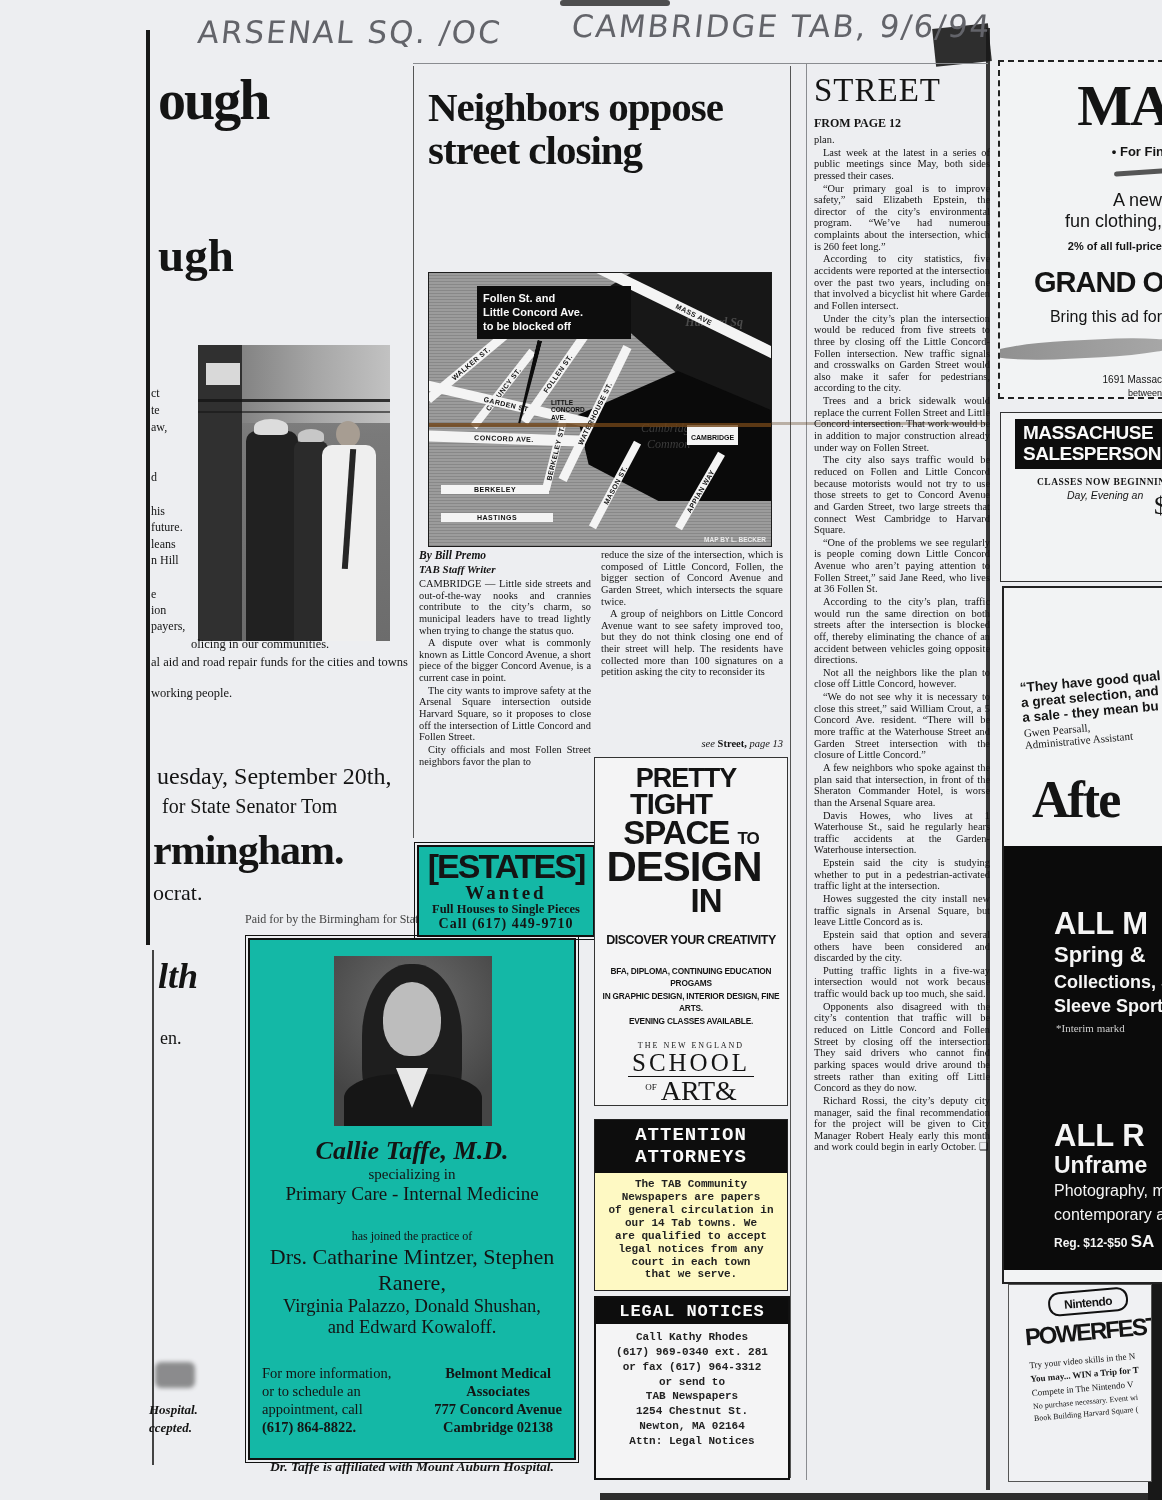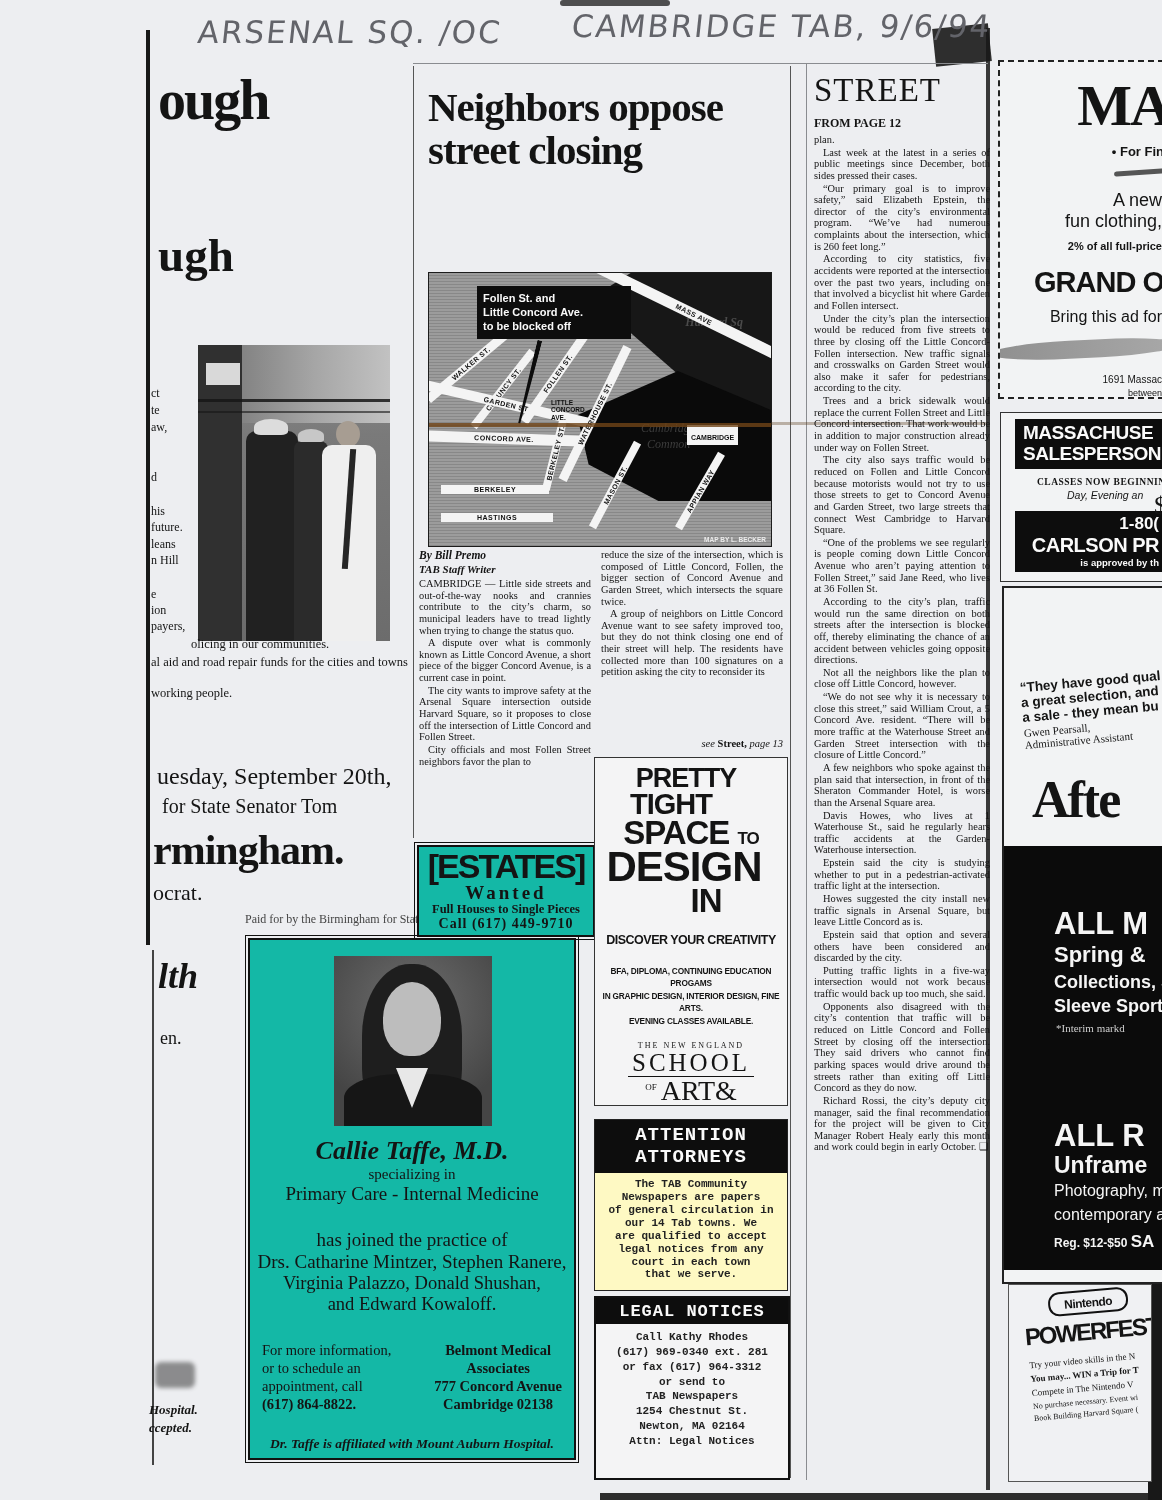--- a/index.html
+++ b/index.html
@@ -264,22 +264,22 @@
 <div class="abs dblbox" style="left:248px;top:938px;width:324px;height:518px;">
   <div class="abs" style="left:84px;top:16px;width:158px;height:170px;background:radial-gradient(circle at 50% 30%,#6e6e6e,#454545 75%);overflow:hidden;">
     <div class="abs" style="left:28px;top:8px;width:100px;height:150px;background:#1e1e1e;border-radius:48% 48% 30% 30%;"></div>
     <div class="abs" style="left:49px;top:26px;width:58px;height:74px;background:#bdbdbd;border-radius:50% 50% 45% 45%;"></div>
     <div class="abs" style="left:10px;top:118px;width:138px;height:60px;background:#161616;border-radius:40% 40% 0 0;"></div>
     <div class="abs" style="left:62px;top:112px;width:32px;height:40px;background:#e8e8e8;clip-path:polygon(0 0,100% 0,50% 100%);"></div>
   </div>
   <div class="c serif b i" style="margin-top:196px;font-size:26px;">Callie Taffe, M.D.</div>
   <div class="c serif" style="font-size:15px;">specializing in</div>
   <div class="c serif" style="font-size:19px;">Primary Care - Internal Medicine</div>
-  <div class="c serif" style="margin-top:24px;font-size:19px;">has joined the practice of</div>
-  <div class="c serif" style="font-size:19px;">Drs. Catharine Mintzer, Stephen Ranere,</div>
+  <div class="c serif" style="margin-top:24px;font-size:12px;">has joined the practice of</div>
+  <div class="c serif" style="font-size:22px;">Drs. Catharine Mintzer, Stephen Ranere,</div>
   <div class="c serif" style="font-size:18.5px;">Virginia Palazzo, Donald Shushan,</div>
   <div class="c serif" style="font-size:18.5px;">and Edward Kowaloff.</div>
   <div style="display:flex;justify-content:space-between;margin-top:26px;padding:0 12px;">
     <div class="serif" style="font-size:14.5px;line-height:1.25;">
       <div>For more information,</div>
       <div>or to schedule an</div>
       <div>appointment, call</div>
       <div class="b">(617) 864-8822.</div>
     </div>
     <div class="serif b c" style="font-size:14.5px;line-height:1.25;">
@@ -289,21 +289,21 @@
       <div>Cambridge 02138</div>
     </div>
   </div>
   <div class="c serif b i" style="margin-top:22px;font-size:13.5px;">Dr. Taffe is affiliated with Mount Auburn Hospital.</div>
 </div>
 
 <div class="abs serif" style="left:814px;top:72px;font-size:33px;letter-spacing:1px;">STREET</div>
 <div class="abs serif b" style="left:814px;top:116px;font-size:12px;">FROM PAGE 12</div>
 <div class="abs body-col just" style="left:814px;top:134px;width:176px;height:1310px;overflow:hidden;font-size:10.6px;">
   <p class="noind">plan.</p>
-  <p>Last week at the latest in a series of public meetings since December, both sides pressed their cases.</p>
+  <p>Last week at the latest in a series of public meetings since May, both sides pressed their cases.</p>
   <p>“Our primary goal is to improve safety,” said Elizabeth Epstein, the director of the city’s environmental program. “We’ve had numerous complaints about the intersection, which is 260 feet long.”</p>
   <p>According to city statistics, five accidents were reported at the intersection over the past two years, including one that involved a bicyclist hit where Garden and Follen intersect.</p>
   <p>Under the city’s plan the intersection would be reduced from five streets to three by closing off the Little Concord-Follen intersection. New traffic signals and crosswalks on Garden Street would also make it safer for pedestrians, according to the city.</p>
   <p>Trees and a brick sidewalk would replace the current Follen Street and Little Concord intersection. That work would be in addition to major construction already under way on Follen Street.</p>
   <p>The city also says traffic would be reduced on Follen and Little Concord because motorists would not try to use those streets to get to Concord Avenue and Garden Street, two large streets that connect West Cambridge to Harvard Square.</p>
   <p>“One of the problems we see regularly is people coming down Little Concord Avenue who aren’t paying attention to Follen Street,” said Jane Reed, who lives at 36 Follen St.</p>
   <p>According to the city’s plan, traffic would run the same direction on both streets after the intersection is blocked off, thereby eliminating the chance of an accident between vehicles going opposite directions.</p>
   <p>Not all the neighbors like the plan to close off Little Concord, however.</p>
   <p>“We do not see why it is necessary to close this street,” said William Crout, a 5 Concord Ave. resident. “There will be more traffic at the Waterhouse Street and Garden Street intersection with the closure of Little Concord.”</p>
   <p>A few neighbors who spoke against the plan said that intersection, in front of the Sheraton Commander Hotel, is worse than the Arsenal Square area.</p>
@@ -331,25 +331,20 @@
 </div>
 
 <div class="abs" style="left:1000px;top:412px;width:162px;height:168px;background:#f2f3f4;border:1px solid #333;border-right:none;overflow:hidden;">
   <div class="blkhead sans" style="margin:6px 0 0 14px;padding:4px 0 4px 8px;font-weight:900;font-size:19px;line-height:1.1;letter-spacing:-.5px;white-space:nowrap;">
     <div>MASSACHUSE</div>
     <div>SALESPERSON</div>
   </div>
   <div class="serif b" style="margin:8px 0 0 36px;font-size:9.5px;letter-spacing:.5px;white-space:nowrap;">CLASSES NOW BEGINNIN</div>
   <div class="sans i" style="margin:2px 0 0 66px;font-size:10.5px;white-space:nowrap;">Day, Evening an</div>
   <div class="serif" style="position:absolute;right:-4px;top:78px;font-size:26px;">$</div>
-  <div class="blkhead sans" style="margin:10px 0 0 14px;padding:3px 4px 4px 8px;text-align:right;white-space:nowrap;">
-    <div class="b" style="font-size:17px;">1-80(</div>
-    <div style="font-weight:900;font-size:20px;letter-spacing:-.5px;">CARLSON PR</div>
-    <div class="b" style="font-size:9.5px;">is approved by th</div>
-  </div>
 </div>
 
 <div class="abs" style="left:1002px;top:586px;width:160px;height:694px;background:#f2f3f4;border:2px solid #222;border-right:none;overflow:hidden;">
   <div style="position:absolute;left:18px;top:86px;transform:rotate(-5deg);white-space:nowrap;">
     <div class="sans b" style="font-size:13.5px;">“They have good qual</div>
     <div class="sans b" style="font-size:13.5px;">a great selection, and</div>
     <div class="sans b" style="font-size:13.5px;">a sale - they mean bu</div>
     <div class="serif" style="font-size:11px;margin-top:2px;">Gwen Pearsall,</div>
     <div class="serif" style="font-size:11px;">Administrative Assistant</div>
   </div>

